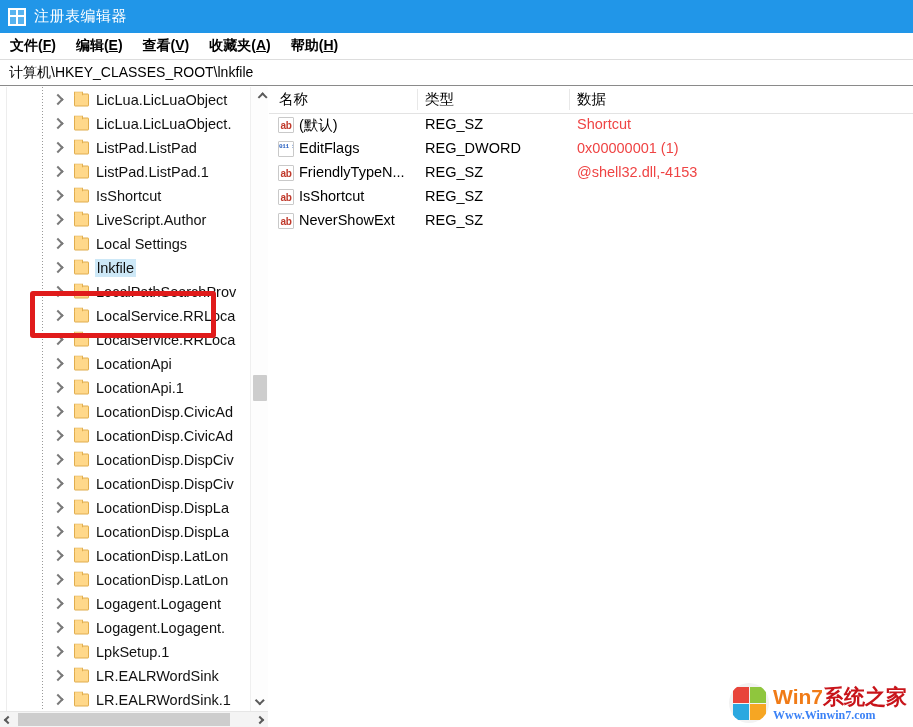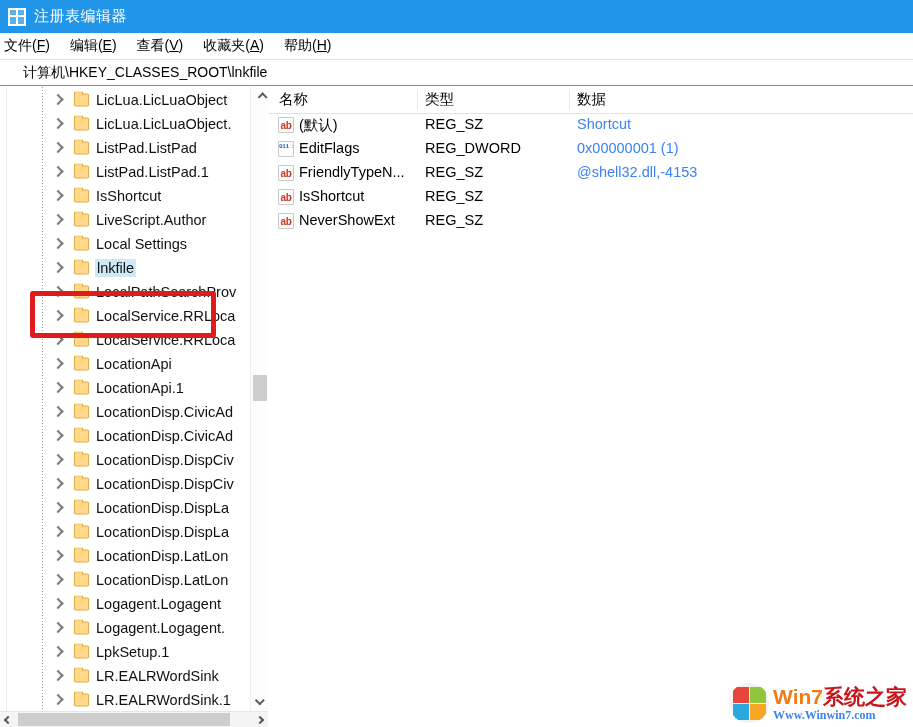--- a/index.html
+++ b/index.html
@@ -47,39 +47,40 @@
     white-space: nowrap;
   }
 
   
   .menubar {
     position: absolute; left: 0; top: 33px;
     width: 913px; height: 27px;
     background: #ffffff;
     border-bottom: 1px solid #dddddd;
     display: flex; align-items: center;
-    padding-left: 4px;
+    padding-left: 10px;
+    font-weight: bold;
   }
   .menu-item {
     font-size: 14px; color: #000000;
     padding: 2px 11px 2px 0;
     margin-right: 9px;
     white-space: nowrap;
     cursor: default;
   }
   .menu-item u { text-decoration: underline; }
 
   
   .addressbar {
     position: absolute; left: 0; top: 60px;
     width: 913px; height: 26px;
     background: #ffffff;
     border-bottom: 1px solid #8a8a8a;
     display: flex; align-items: center;
-    padding-left: 23px;
+    padding-left: 9px;
   }
   .address-text {
     font-size: 14px; color: #000000;
     white-space: nowrap;
   }
 
   
   .content {
     position: absolute; left: 0; top: 87px;
     width: 838px; height: 640px;
@@ -246,21 +247,21 @@
   .val-row .vname {
     position: absolute; left: 30px; top: 2px;
     font-size: 14.5px; color: #000000;
   }
   .val-row .vtype {
     position: absolute; left: 156px; top: 2px;
     font-size: 14.5px; color: #000000;
   }
   .val-row .vdata {
     position: absolute; left: 308px; top: 2px;
-    font-size: 14.5px; color: #3b82f6;
+    font-size: 14.5px; color: #ef4444;
   }
 
   
   .hscroll {
     position: absolute; left: 0; top: 624px;
     width: 268px; height: 16px;
     background: #f4f4f4;
     border-top: 1px solid #e6e6e6;
   }
   .hs-arrow {

